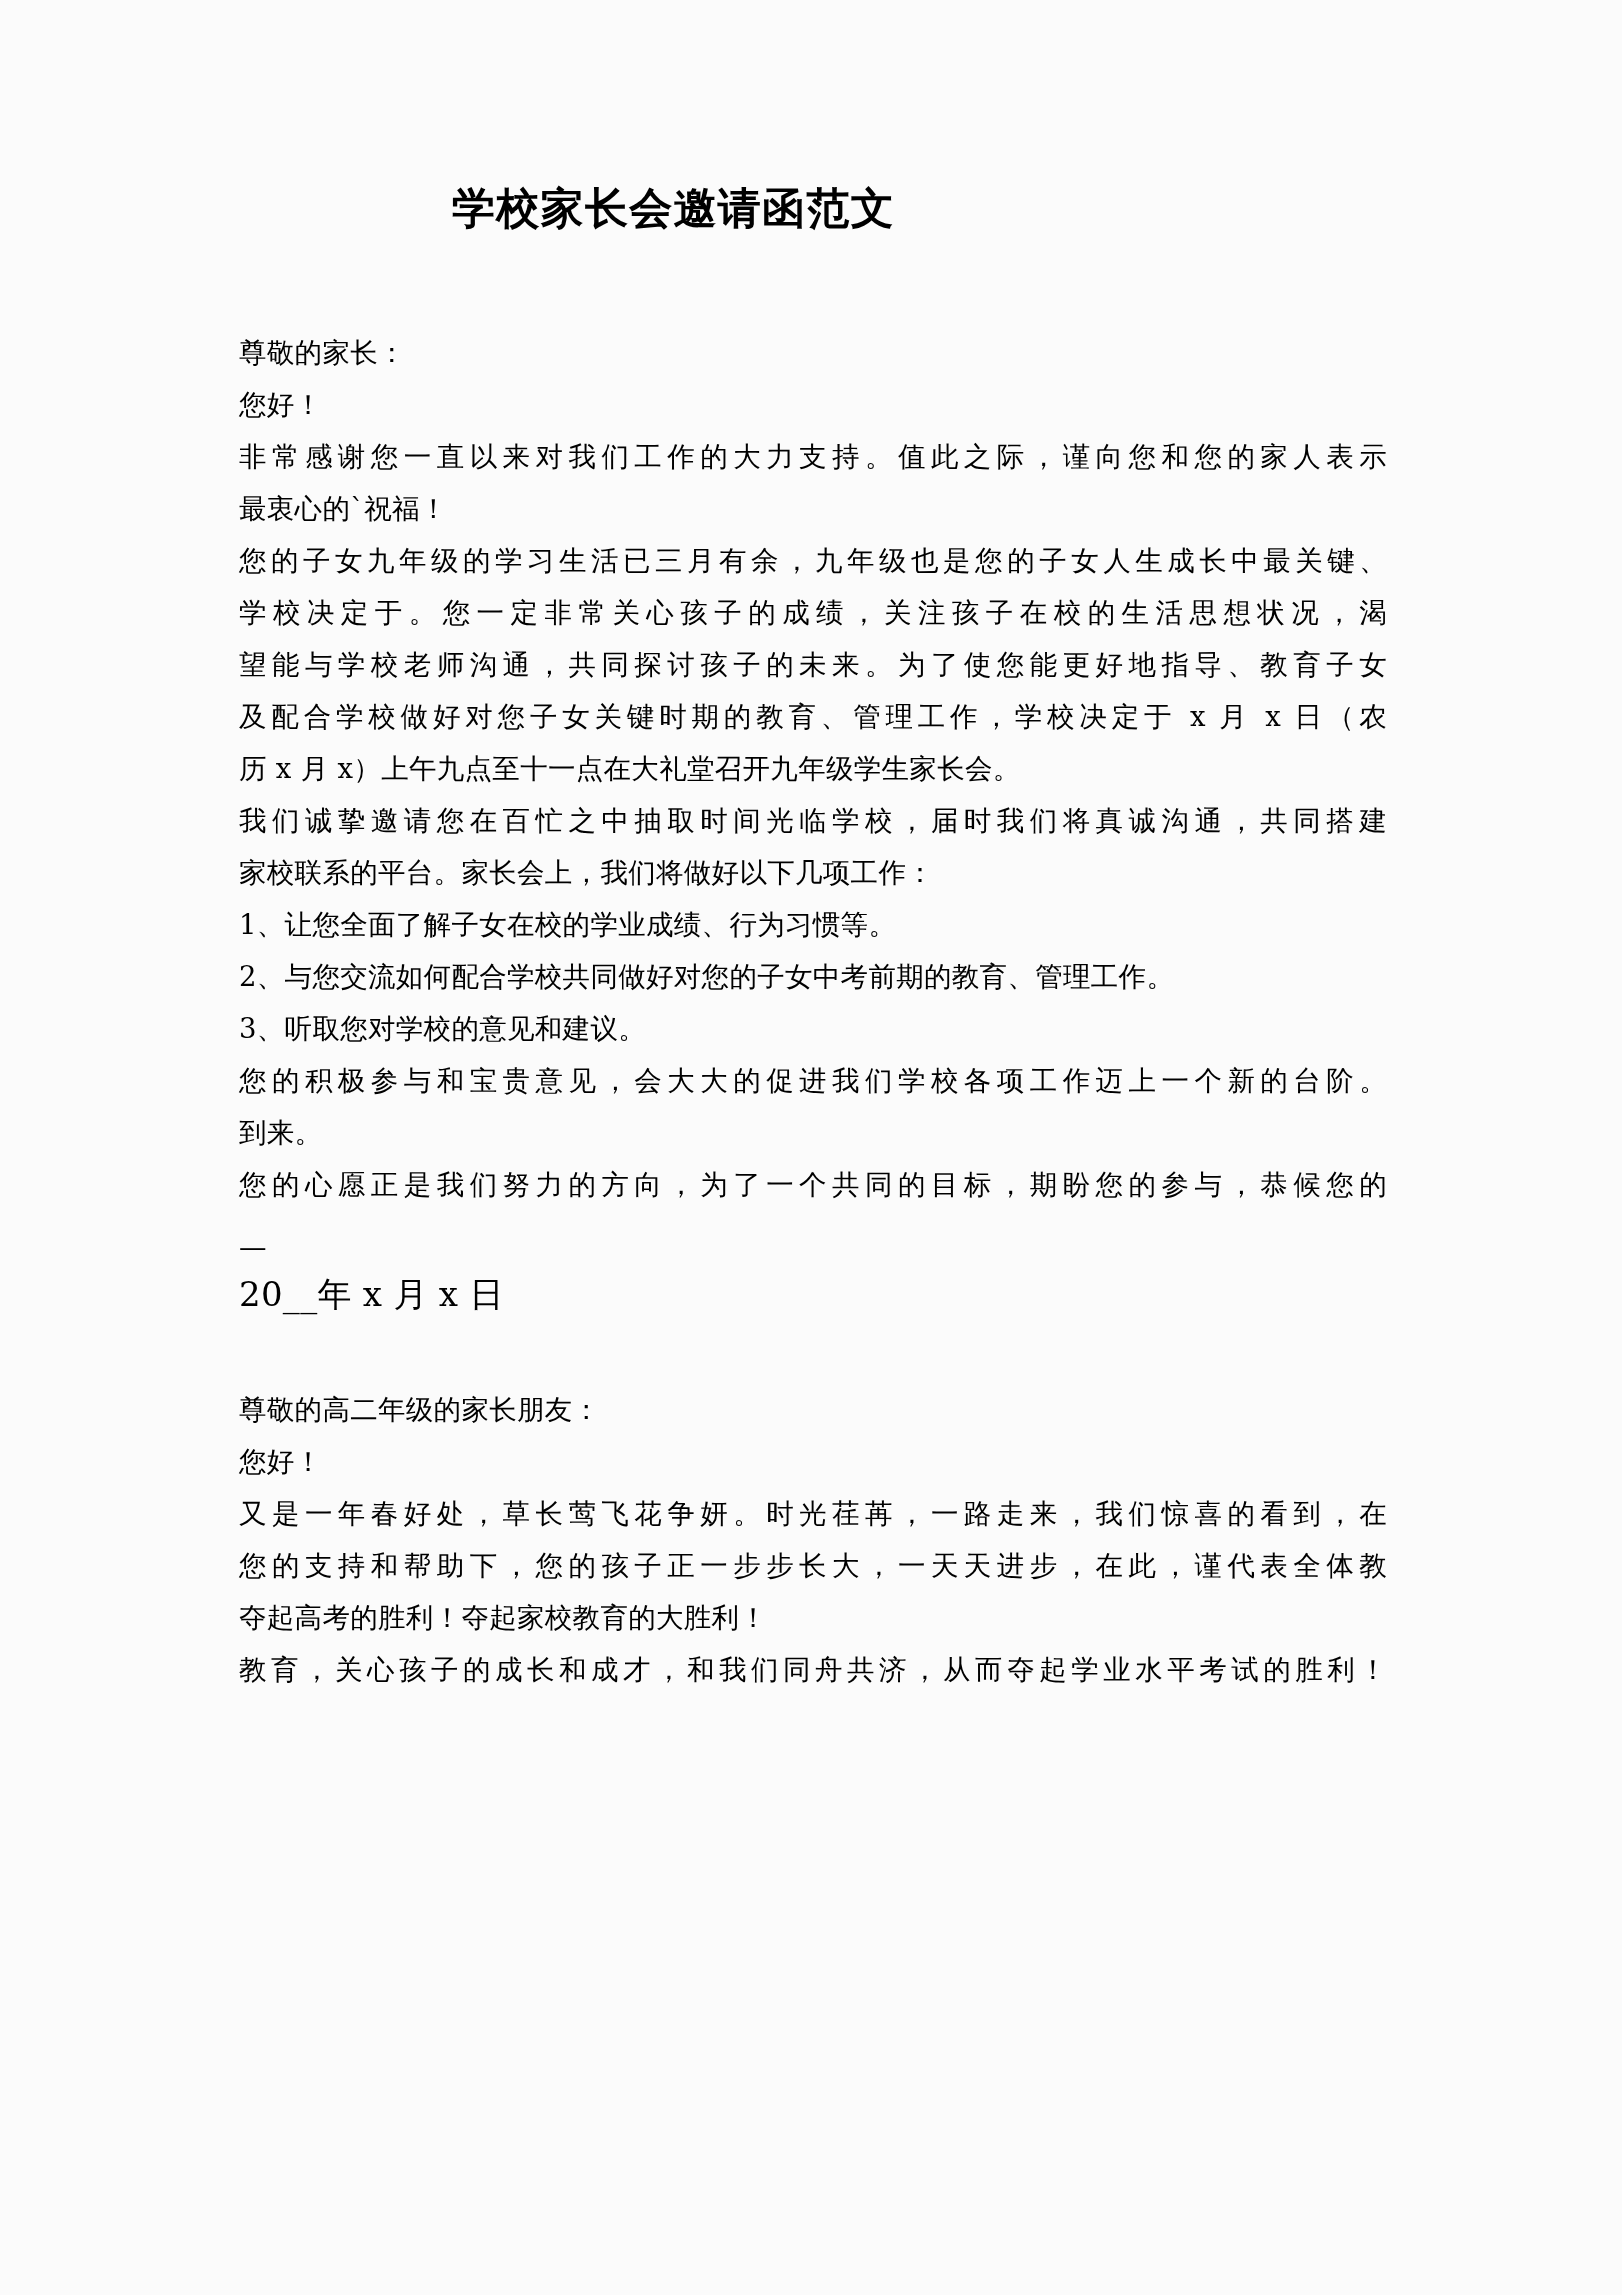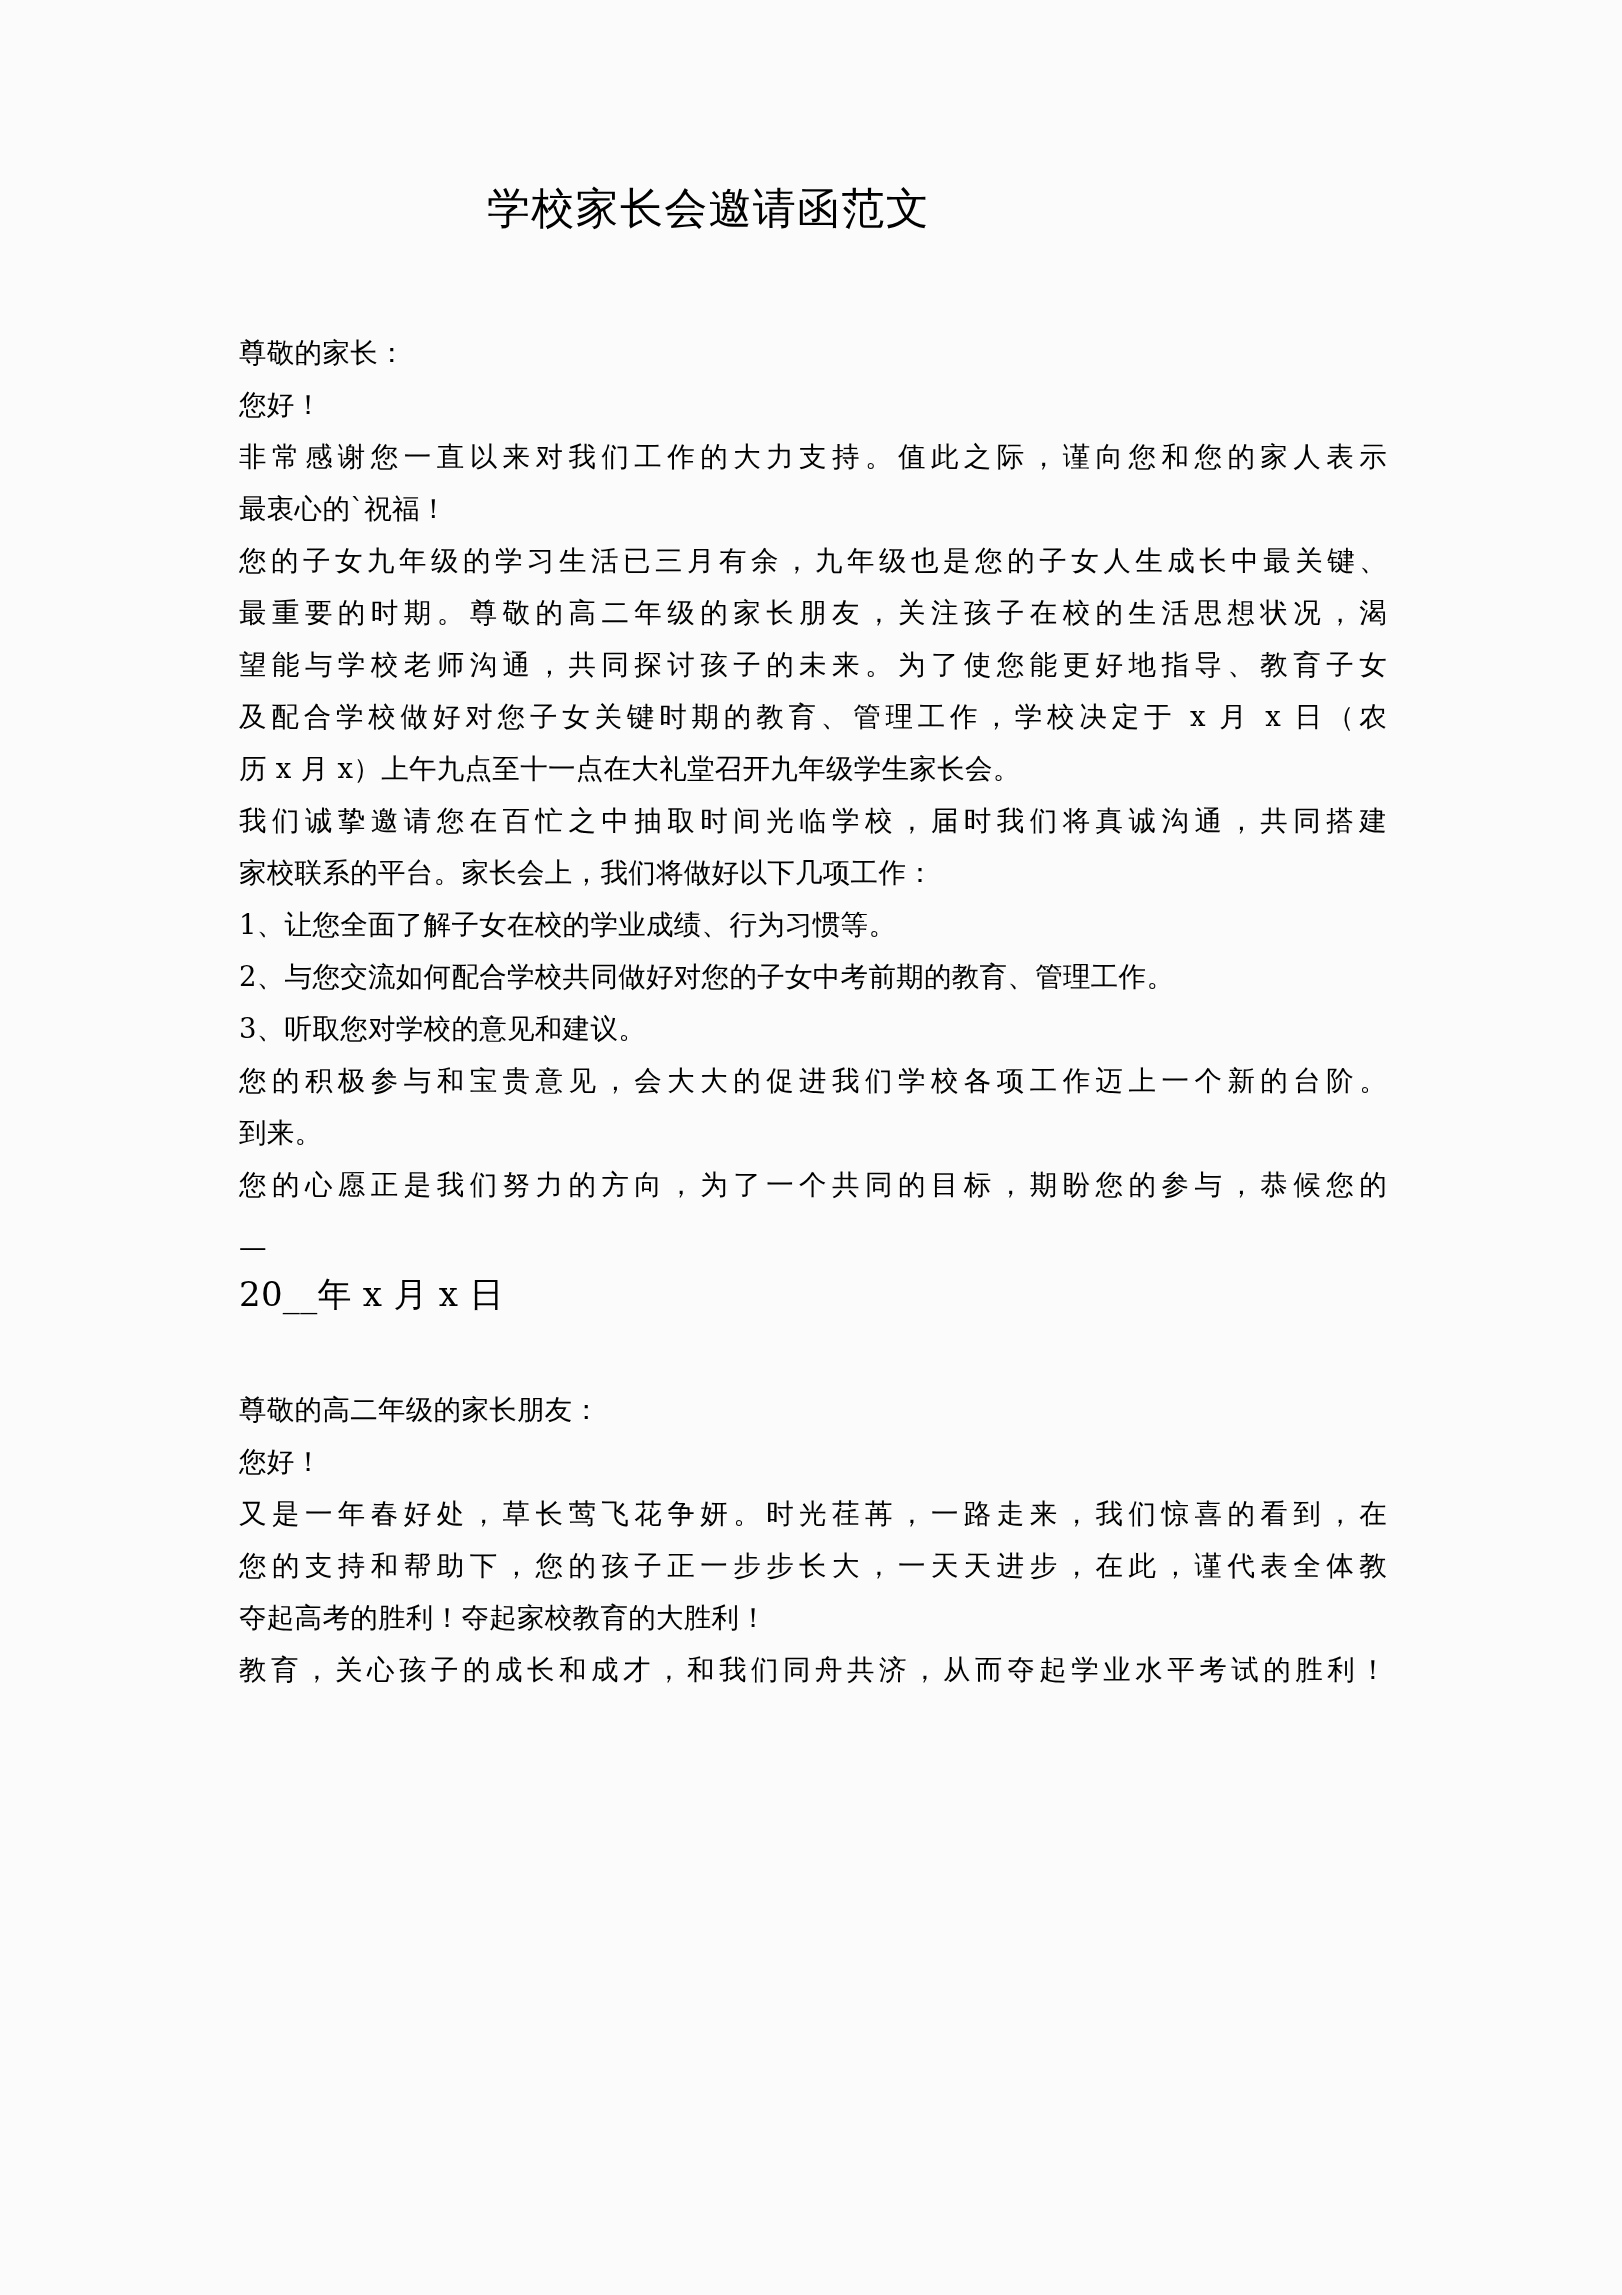--- a/index.html
+++ b/index.html
@@ -24,24 +24,23 @@
   }
 
   .doc-title {
     position: absolute;
     top: 187px;
     left: 0;
     width: 1347px;
     text-align: center;
     font-size: 43px;
     line-height: 1.0;
-    font-weight: 400;
+    font-weight: 700;
     letter-spacing: 1.3px;
     font-family: "DejaVu Serif", "Liberation Serif", serif;
-    padding-left: 35px;
   }
 
   .body-block {
     position: absolute;
     top: 326px;
     left: 239px;
     width: 1148px;
   }
 
   .line {
@@ -83,21 +82,21 @@
 
   <div class="body-block">
 
     <div class="line">尊敬的家长：</div>
     <div class="line">您好！</div>
 
     <div class="line just">非常感谢您一直以来对我们工作的大力支持。值此之际，谨向您和您的家人表示</div>
     <div class="line">最衷心的`祝福！</div>
 
     <div class="line just">您的子女九年级的学习生活已三月有余，九年级也是您的子女人生成长中最关键、</div>
-    <div class="line just">最重要的时期。尊敬的高二年级的家长朋友，关注孩子在校的生活思想状况，渴</div>
+    <div class="line just">学校决定于。您一定非常关心孩子的成绩，关注孩子在校的生活思想状况，渴</div>
     <div class="line just">望能与学校老师沟通，共同探讨孩子的未来。为了使您能更好地指导、教育子女</div>
     <div class="line just">及配合学校做好对您子女关键时期的教育、管理工作，学校决定于 x 月 x 日（农</div>
     <div class="line">历 x 月 x）上午九点至十一点在大礼堂召开九年级学生家长会。</div>
 
     <div class="line just">我们诚挚邀请您在百忙之中抽取时间光临学校，届时我们将真诚沟通，共同搭建</div>
     <div class="line">家校联系的平台。家长会上，我们将做好以下几项工作：</div>
 
     <div class="line">1、让您全面了解子女在校的学业成绩、行为习惯等。</div>
     <div class="line">2、与您交流如何配合学校共同做好对您的子女中考前期的教育、管理工作。</div>
     <div class="line">3、听取您对学校的意见和建议。</div>

